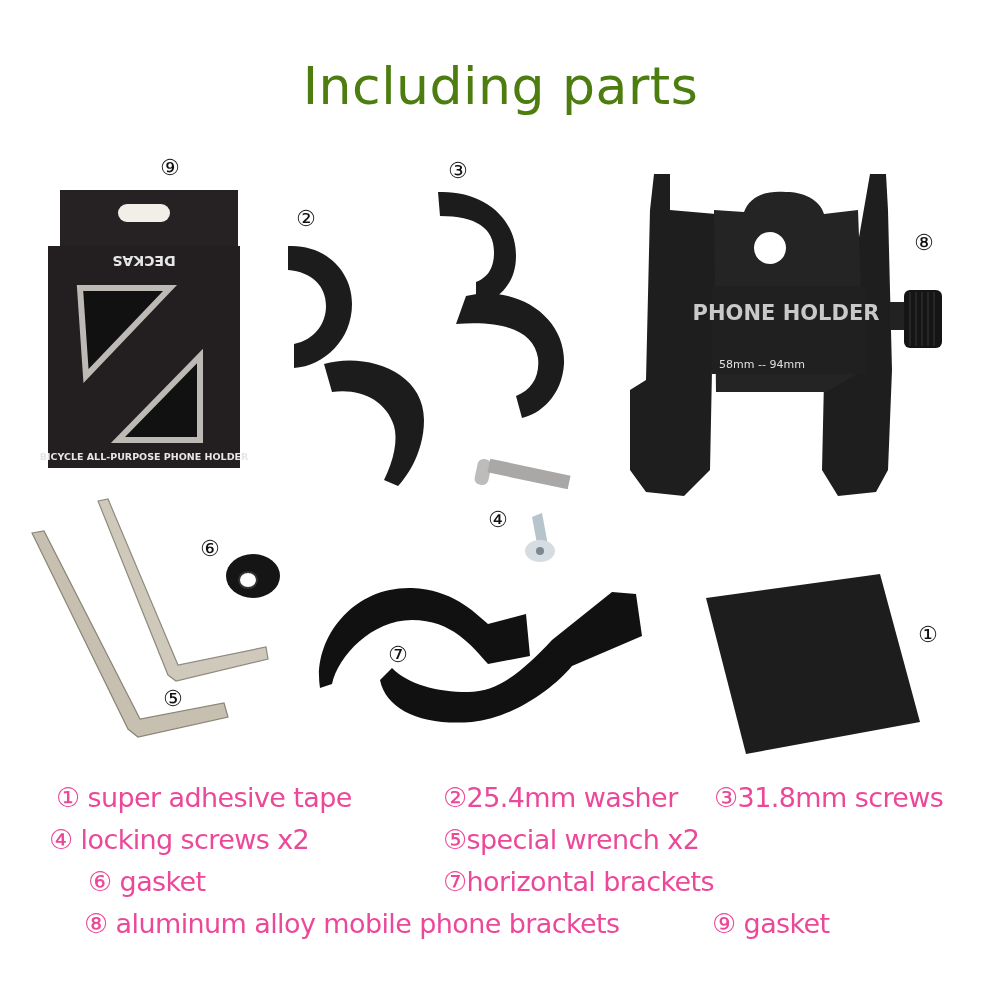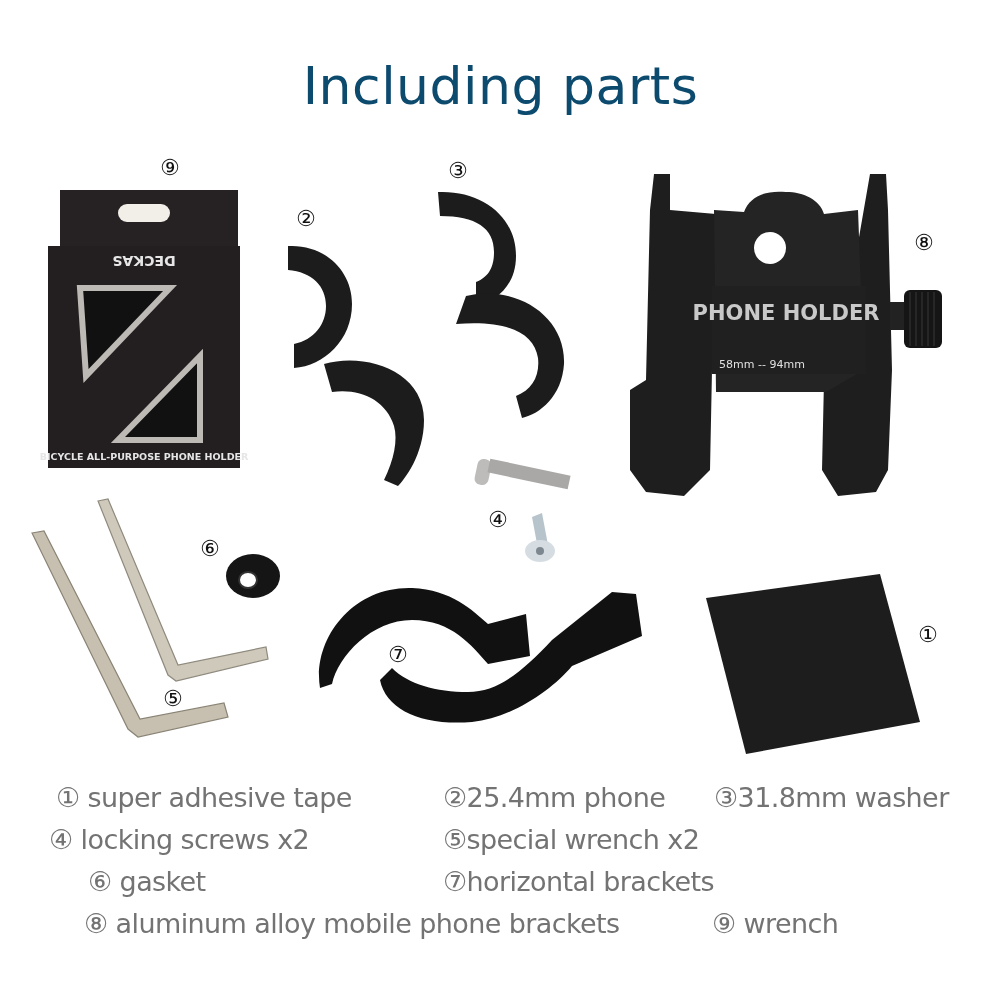--- a/index.html
+++ b/index.html
@@ -1,22 +1,22 @@
 <!DOCTYPE html>
 <html><head>
 <meta charset="utf-8">
 <style>
   html, body { margin:0; padding:0; background:#ffffff; }
   body { width:1001px; height:1001px; position:relative; overflow:hidden;
          font-family:"Liberation Sans", "DejaVu Sans", sans-serif; color:#111; }
   .abs { position:absolute; }
   #title { left:0; width:1001px; top:56px; text-align:center; font-size:52px;
-           font-family:"DejaVu Sans", sans-serif; font-weight:500; letter-spacing:0.5px; color:#0c4a6e; }
+           font-family:"DejaVu Sans", sans-serif; font-weight:500; letter-spacing:0.5px; color:#4d7c0f; }
   .num { position:absolute; font-family:"DejaVu Sans", sans-serif; font-size:22px; color:#111; line-height:1; }
-  .legend { position:absolute; font-family:"DejaVu Sans", sans-serif; font-size:27px; color:#737373;
+  .legend { position:absolute; font-family:"DejaVu Sans", sans-serif; font-size:27px; color:#ec4899;
             white-space:nowrap; letter-spacing:-0.6px; line-height:1; }
   svg { position:absolute; overflow:visible; }
   .box-text { font-family:"DejaVu Sans", sans-serif; font-weight:bold; fill:#e6e6e6; }
 </style>
 </head>
 <body>
 
 <div id="title" class="abs">Including parts</div>
 
 <span class="num" style="left:160px;top:157px;">⑨</span>
@@ -88,23 +88,23 @@
   <path d="M8,108 C0,60 40,6 100,8 C140,10 160,30 176,44 L214,34 L218,76 L176,84 C160,66 140,40 100,40 C60,40 26,76 20,104 Z" fill="#111"></path>
   <path d="M68,100 C74,130 110,146 160,142 C200,138 240,110 260,86 L330,56 L324,14 L300,12 L240,60 C210,92 186,112 156,112 C124,112 96,104 80,88 Z" fill="#111"></path>
 </svg>
 
 <span class="num" style="left:918px;top:624px;">①</span>
 <svg style="left:702px;top:572px;" width="222" height="185" viewBox="0 0 222 185">
   <polygon points="4,26 178,2 218,150 44,182" fill="#1d1d1d"></polygon>
 </svg>
 
 <div class="legend" style="left:56px;top:784px;">① super adhesive tape</div>
-<div class="legend" style="left:443px;top:784px;">②25.4mm phone</div>
-<div class="legend" style="left:714px;top:784px;">③31.8mm washer</div>
+<div class="legend" style="left:443px;top:784px;">②25.4mm washer</div>
+<div class="legend" style="left:714px;top:784px;">③31.8mm screws</div>
 
 <div class="legend" style="left:49px;top:826px;">④ locking screws x2</div>
 <div class="legend" style="left:443px;top:826px;">⑤special wrench x2</div>
 
 <div class="legend" style="left:56px;top:868px;margin-left:32px;">⑥ gasket</div>
 <div class="legend" style="left:443px;top:868px;">⑦horizontal brackets</div>
 
 <div class="legend" style="left:56px;top:910px;margin-left:28px;">⑧ aluminum alloy mobile phone brackets</div>
-<div class="legend" style="left:712px;top:910px;">⑨ wrench</div>
+<div class="legend" style="left:712px;top:910px;">⑨ gasket</div>
 
 </body></html>

